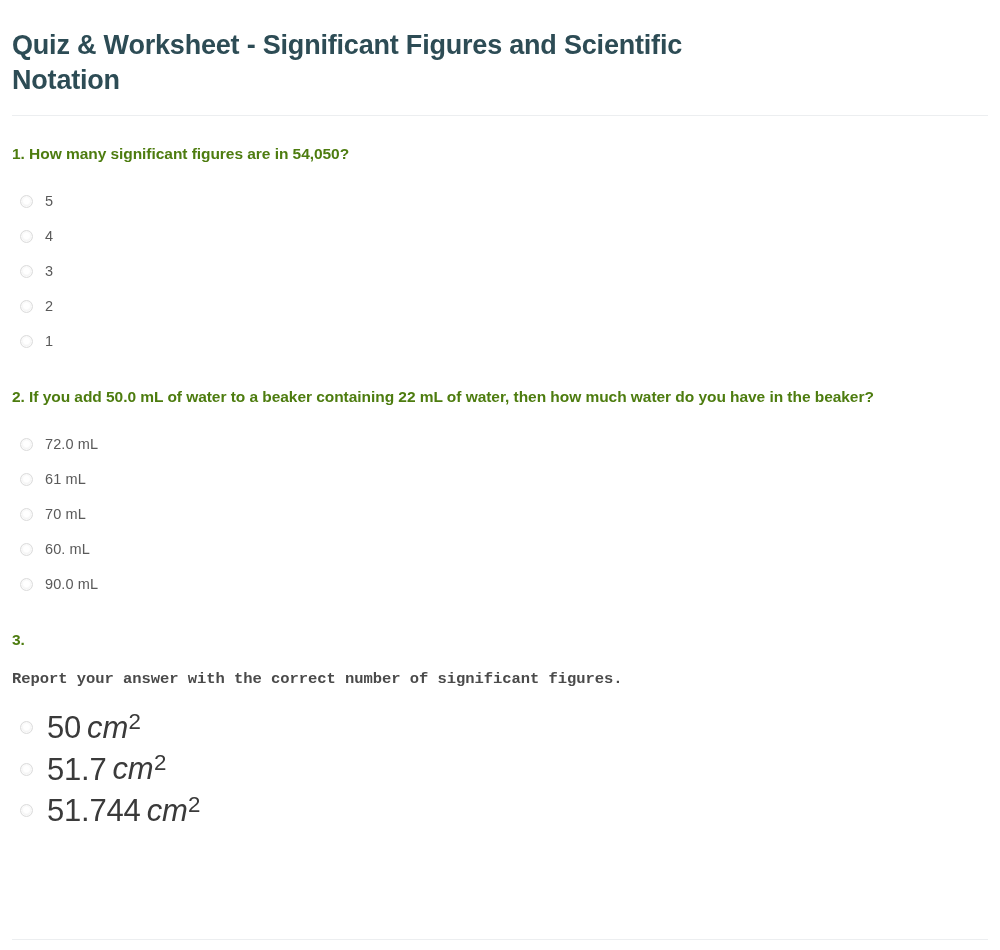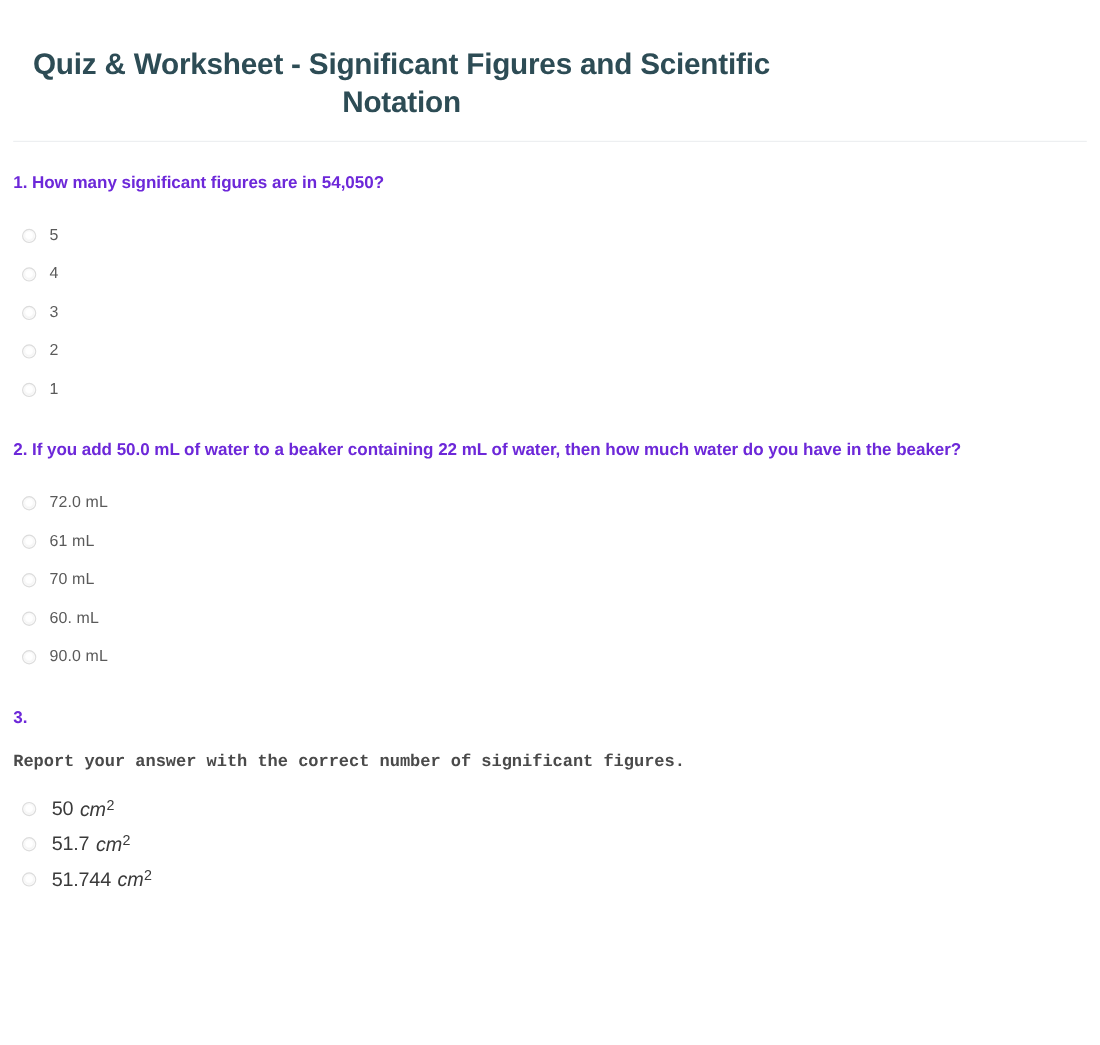--- a/index.html
+++ b/index.html
@@ -23,40 +23,39 @@
   }
 
   
   .quiz-title {
     font-size: 27px;
     font-weight: 700;
     color: #2d4c55;
     line-height: 1.28;
     letter-spacing: -0.2px;
     padding-top: 28px;
-    margin: 13px;
+    margin: 0;
     max-width: 680px;
-    text-align: center;
   }
 
   .divider {
     border: 0;
     border-top: 1px solid #eceef0;
     margin: 18px 0 0 0;
     height: 0;
   }
 
   
   .question-block {
     margin-top: 25px;
   }
   .question-text {
     font-size: 15.5px;
     font-weight: 600;
-    color: #6d28d9;
+    color: #4d7c0f;
     line-height: 1.62;
     margin: 0;
     letter-spacing: -0.05px;
   }
   .question-sub {
     font-size: 15.5px;
     font-weight: 600;
     color: #4a4a4a;
     line-height: 1.62;
     margin: 15px 0 0 0;
@@ -104,21 +103,21 @@
   }
 
   .option-label {
     font-size: 14.5px;
     font-weight: 400;
     color: #5a5a5a;
     line-height: 1.3;
     letter-spacing: 0.1px;
   }
   .options.tight .option-label {
-    font-size: 18px;
+    font-size: 31px;
     color: #3a3a3a;
     letter-spacing: -0.2px;
   }
   .options.tight .option-label .unit {
     font-style: italic;
   }
   .options.tight .option-label .exp {
     font-style: normal;
     font-size: 0.72em;
     vertical-align: 0.42em;

